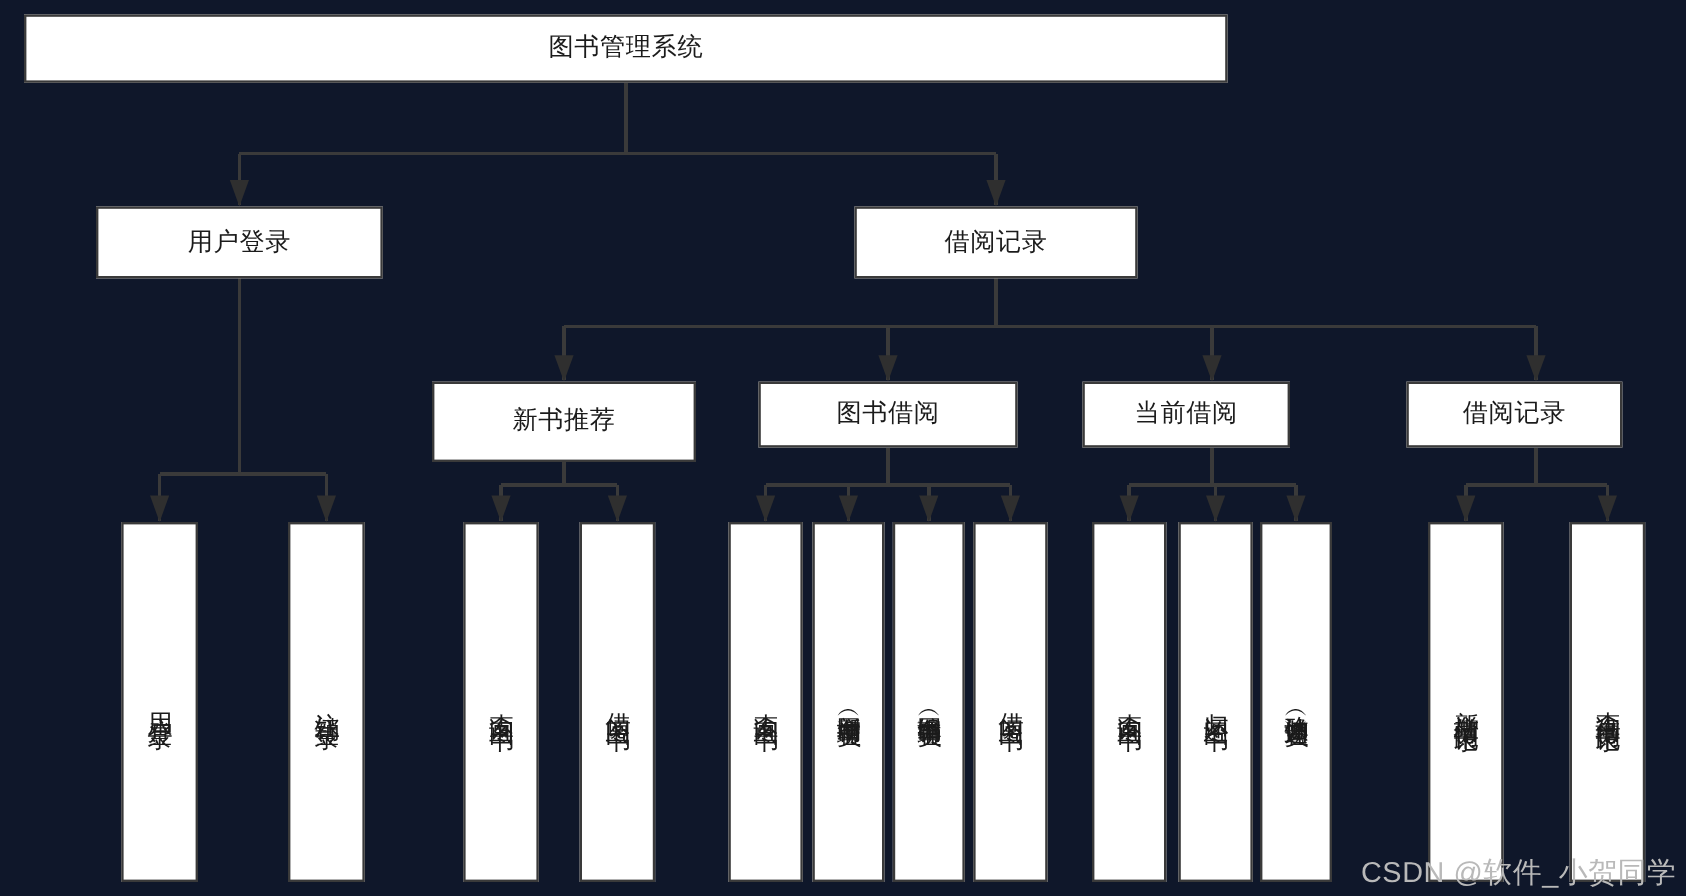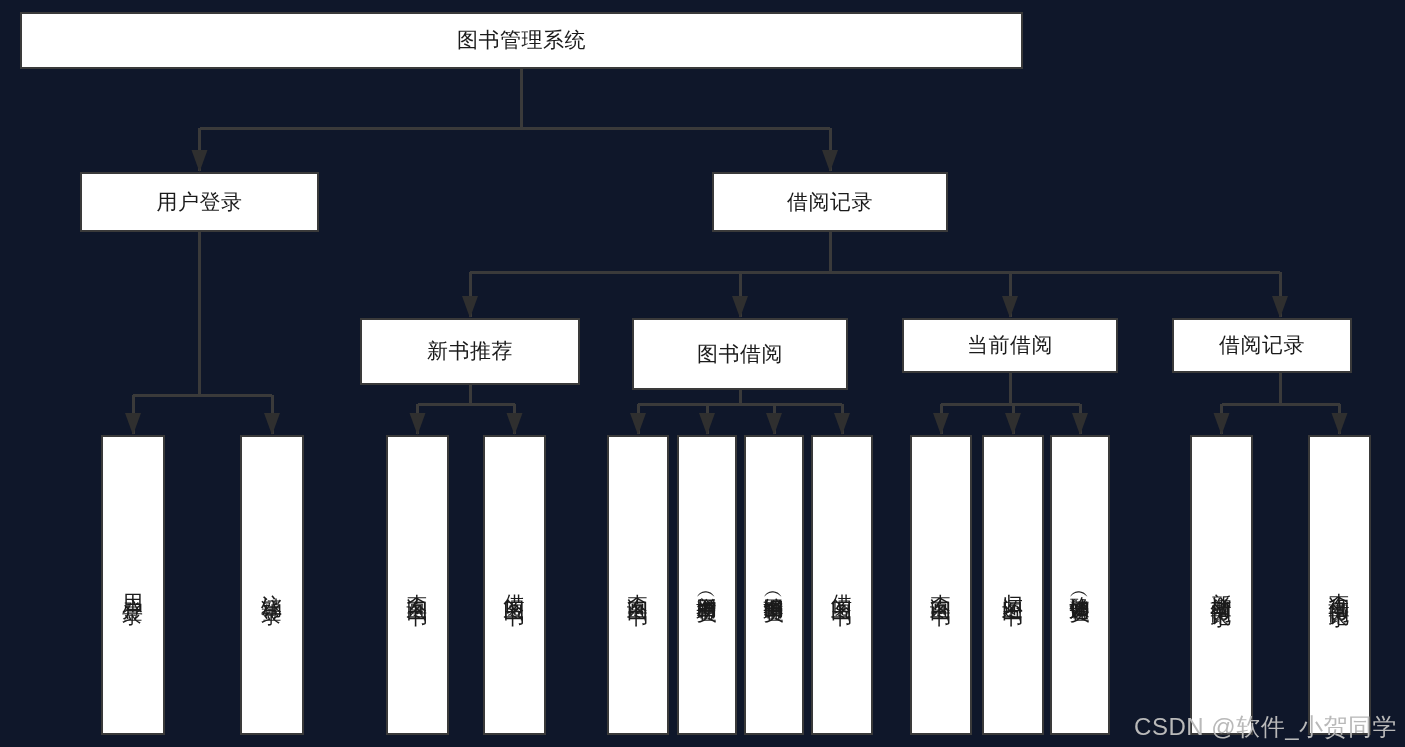--- a/index.html
+++ b/index.html
@@ -138,24 +138,24 @@
       </div>
       <div class="node" style="left: 80px; top: 172px; width: 239px; height: 60px;">
         <span class="node-label">用户登录</span>
       </div>
       <div class="node" style="left: 712px; top: 172px; width: 236px; height: 60px;">
         <span class="node-label">借阅记录</span>
       </div>
       <div class="node" style="left: 360px; top: 318px; width: 220px; height: 67px;">
         <span class="node-label">新书推荐</span>
       </div>
-      <div class="node" style="left: 632px; top: 318px; width: 216px; height: 72px;">
+      <div class="node" style="left: 632px; top: 318px; width: 216px; height: 55px;">
         <span class="node-label">图书借阅</span>
       </div>
-      <div class="node" style="left: 902px; top: 318px; width: 216px; height: 55px;">
+      <div class="node" style="left: 902px; top: 318px; width: 173px; height: 55px;">
         <span class="node-label">当前借阅</span>
       </div>
       <div class="node" style="left: 1172px; top: 318px; width: 180px; height: 55px;">
         <span class="node-label">借阅记录</span>
       </div>
       <div class="node leaf" style="left: 101px; top: 435px; width: 64px; height: 300px;">
         <span class="node-label">用户登录</span>
       </div>
       <div class="node leaf" style="left: 240px; top: 435px; width: 64px; height: 300px;">
         <span class="node-label">注销登录</span>

